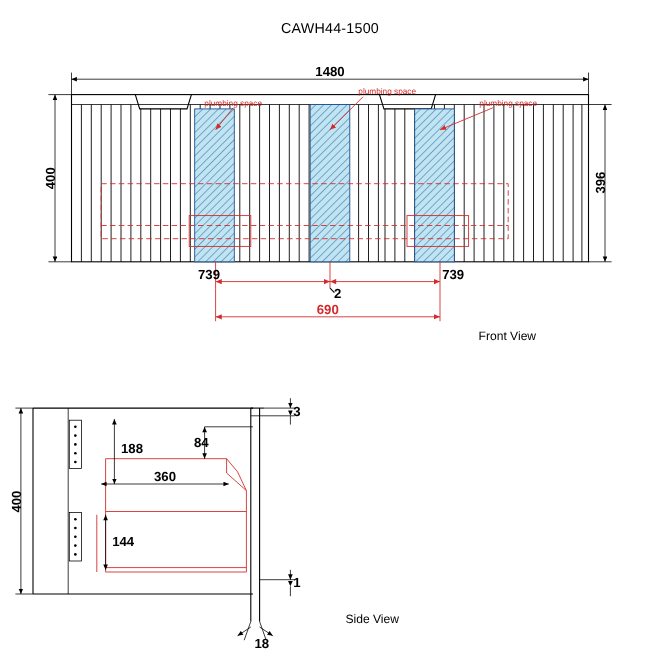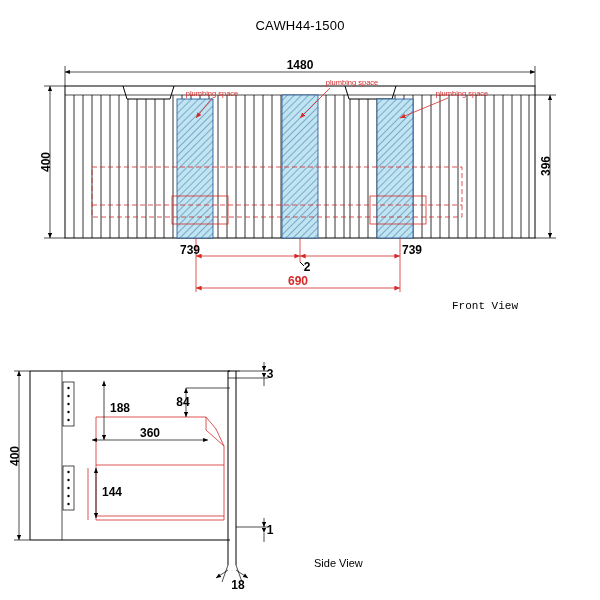--- a/index.html
+++ b/index.html
@@ -26,23 +26,22 @@
     width: 600px;
     text-align: center;
     font-size: 13px;
     letter-spacing: 0.2px;
   }
   .viewlabel {
     position: absolute;
     font-size: 11px;
   }
   #front-view-label {
-    left: 452px;
+    left: 435px;
     top: 300px;
-    font-family: Liberation Mono, monospace;
   }
   #side-view-label {
     left: 303px;
     top: 557px;
     margin-left: 11px;
   }
   svg {
     position: absolute;
     left: 0;
     top: 0;

